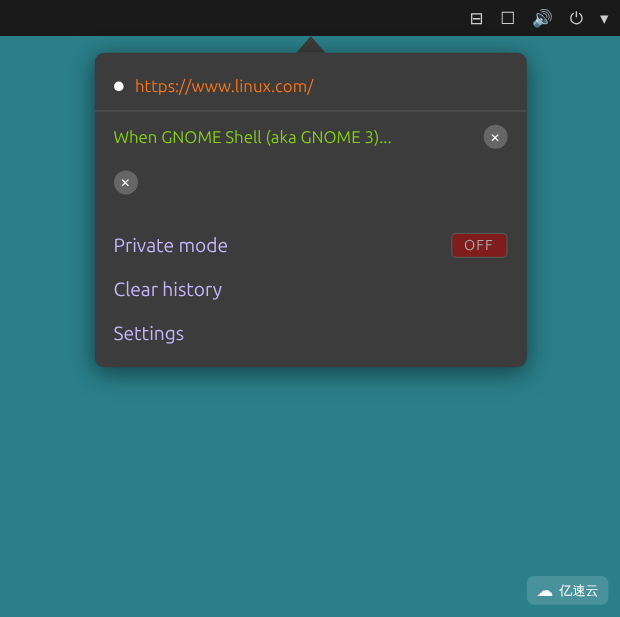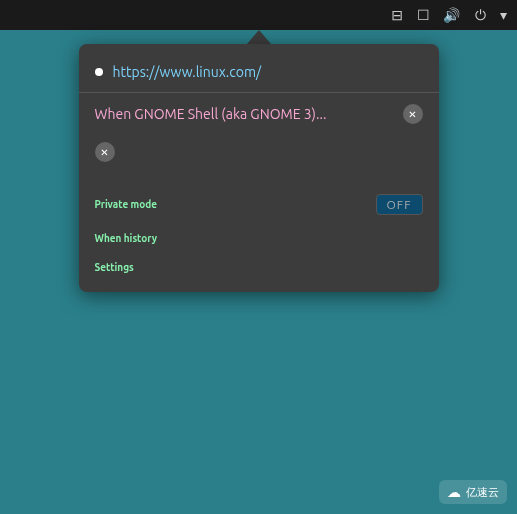--- a/index.html
+++ b/index.html
@@ -71,42 +71,42 @@
 
     .url-bullet {
       width: 8px;
       height: 8px;
       border-radius: 50%;
       background: #fff;
       flex-shrink: 0;
     }
 
     .url-text {
-      color: #7dd3fc;
+      color: #f97316;
       font-size: 14px;
     }
 
     
     .divider {
       height: 1px;
       background: #555;
       margin: 2px 0;
     }
 
     
     .history-item {
       display: flex;
       align-items: center;
       justify-content: space-between;
       padding: 9px 16px;
       cursor: pointer;
     }
 
     .history-item-text {
-      color: #f9a8d4;
+      color: #84cc16;
       font-size: 14px;
     }
 
     .close-btn {
       width: 20px;
       height: 20px;
       border-radius: 50%;
       background: #666;
       display: flex;
       align-items: center;
@@ -129,28 +129,27 @@
     
     .action-row {
       display: flex;
       align-items: center;
       justify-content: space-between;
       padding: 9px 16px;
       cursor: pointer;
     }
 
     .action-label {
-      color: #86efac;
-      font-size: 10px;
-      font-weight: bold;
+      color: #c4b5fd;
+      font-size: 16px;
     }
 
     
     .toggle {
-      background: #0c4a6e;
+      background: #7f1d1d;
       border: 1px solid #555;
       border-radius: 4px;
       padding: 3px 10px;
       color: #aaa;
       font-size: 12px;
       letter-spacing: 1px;
     }
 
     
     .watermark {
@@ -206,21 +205,21 @@
     <div class="section-gap"></div>
 
     <div class="action-row">
       <span class="action-label">Private mode</span>
       <div class="toggle">
         <span>OFF</span>
       </div>
     </div>
 
     <div class="action-row">
-      <span class="action-label">When history</span>
+      <span class="action-label">Clear history</span>
     </div>
 
     <div class="action-row">
       <span class="action-label">Settings</span>
     </div>
 
   </div>
 </div>
 
 <div class="watermark">

